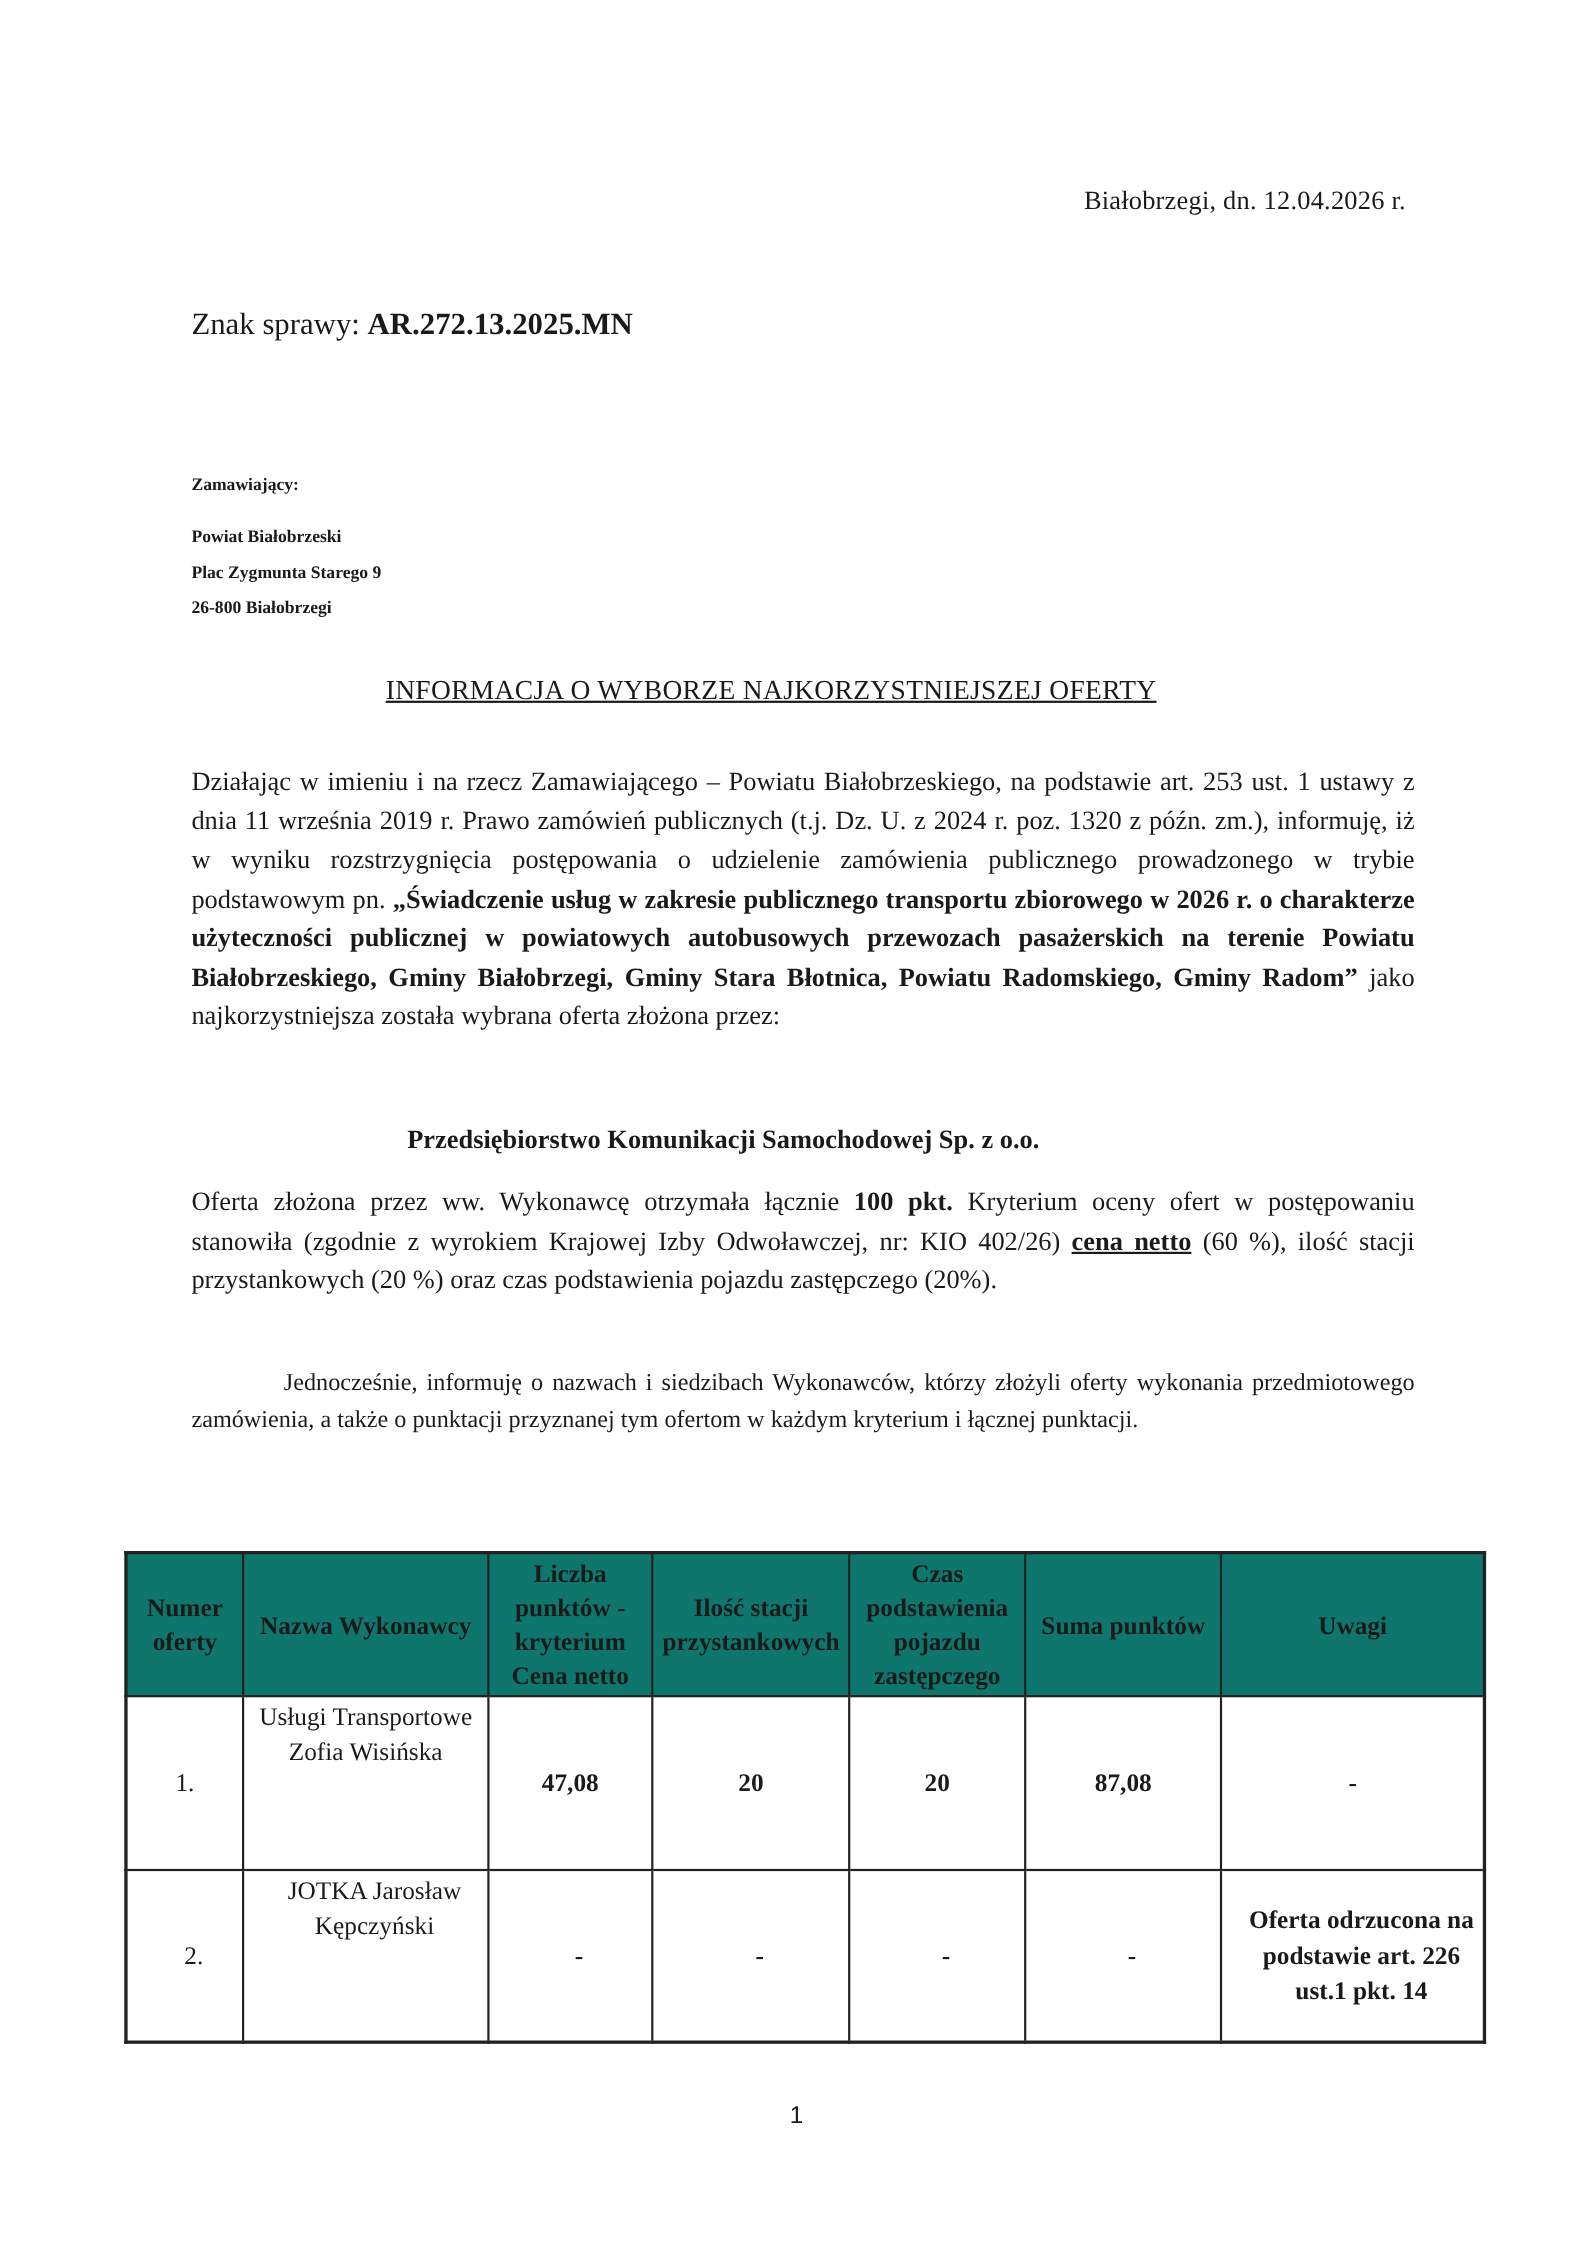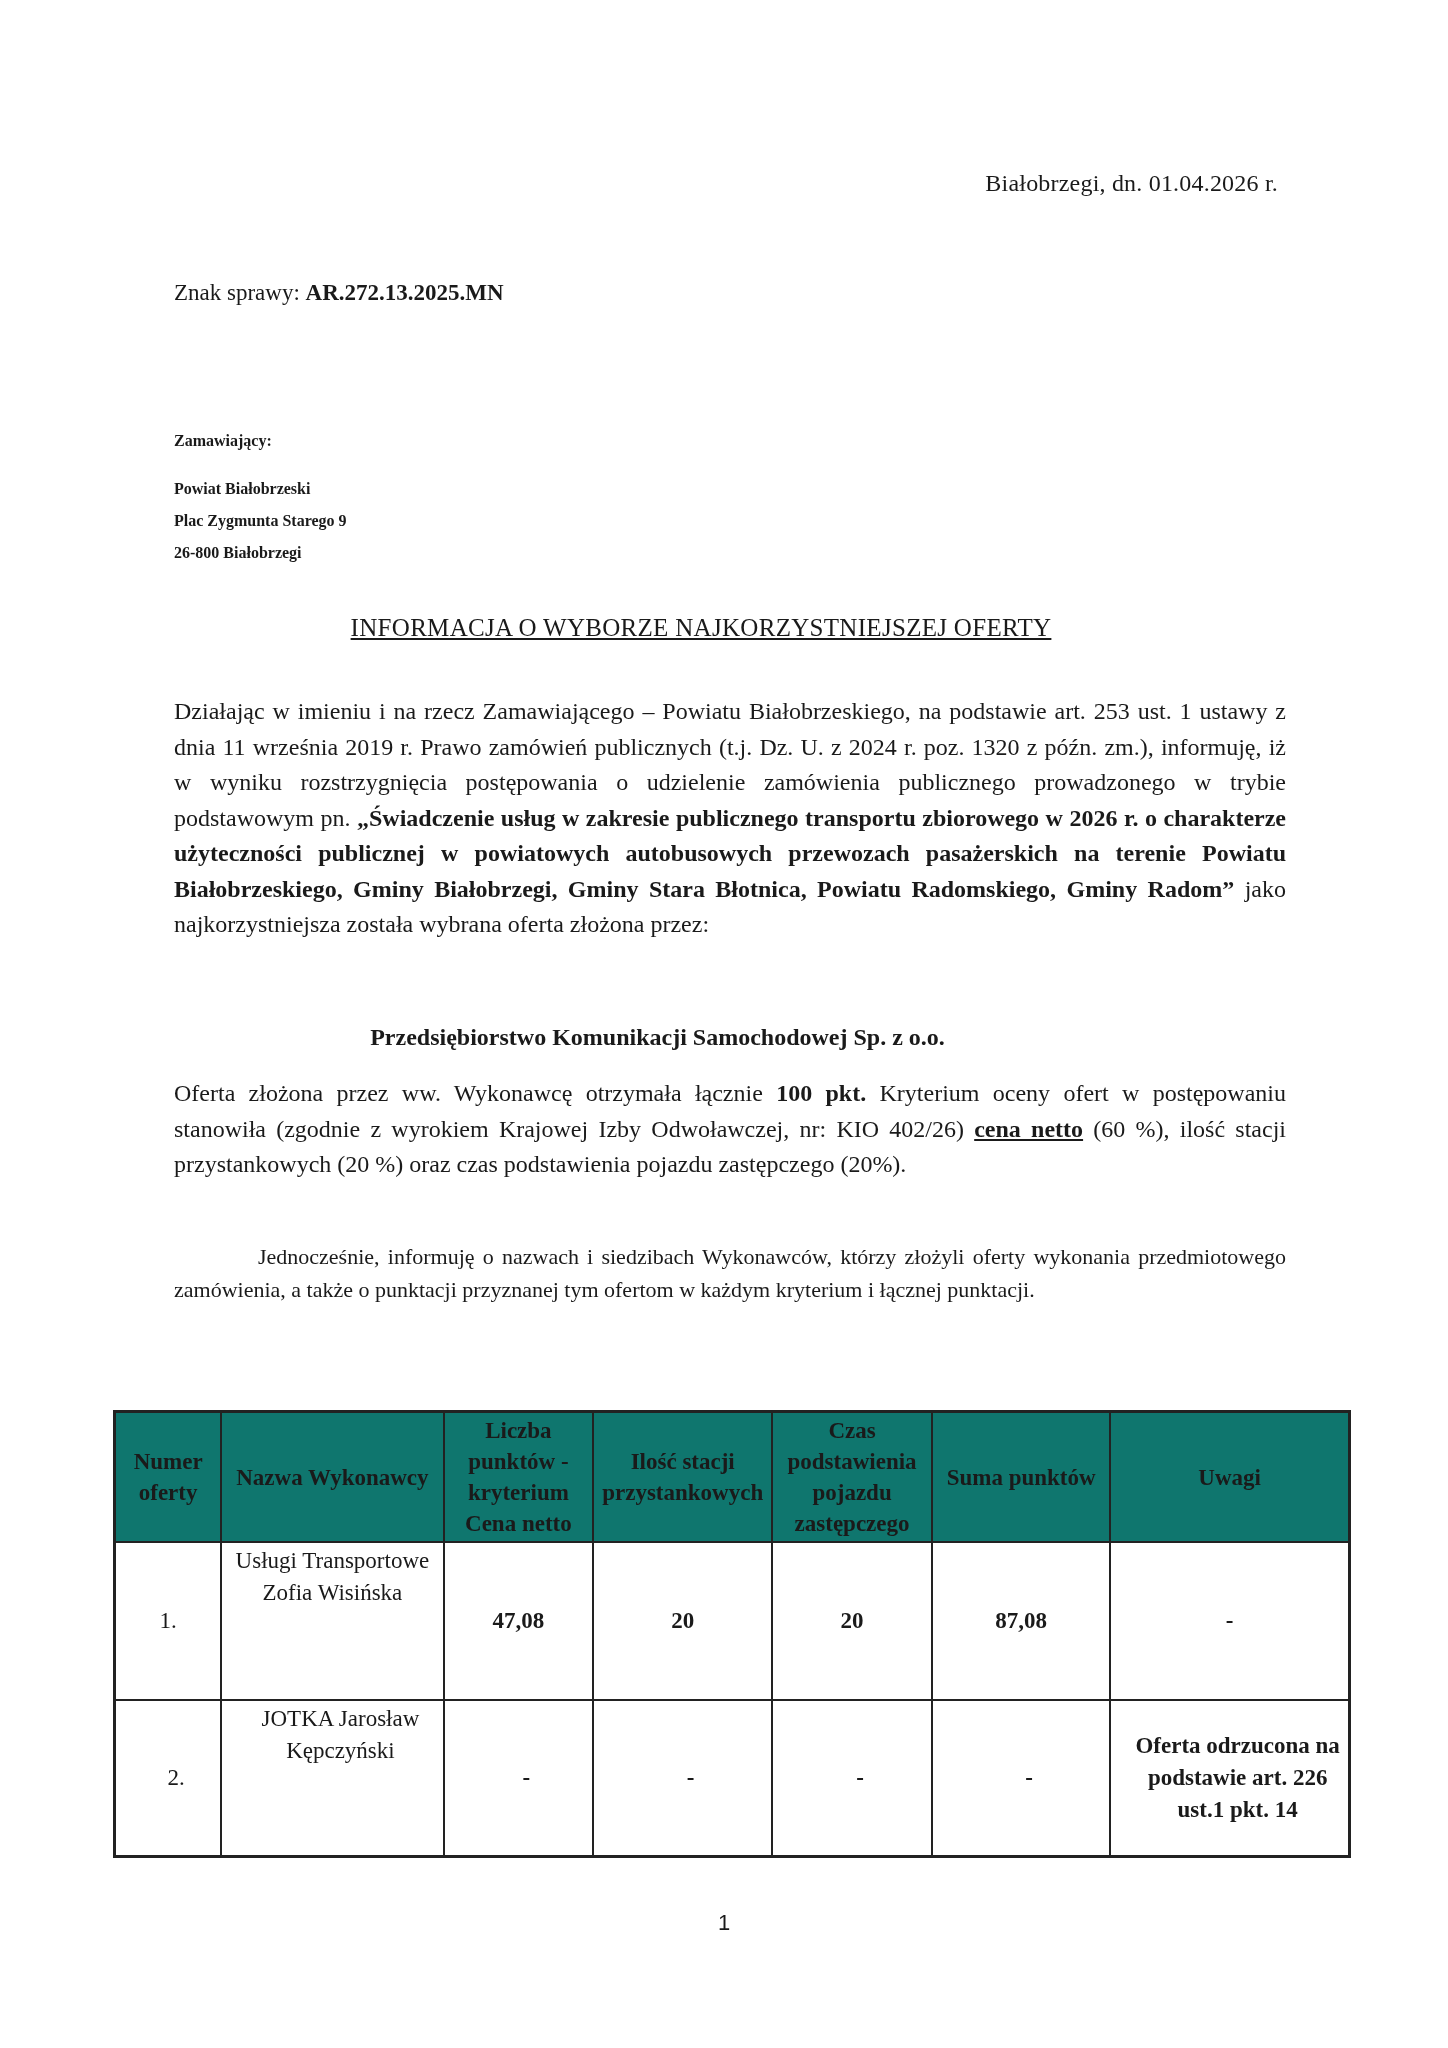--- a/index.html
+++ b/index.html
@@ -18,21 +18,21 @@
     .abs { position: absolute; }
     .date-line {
       top: 170px;
       right: 170px;
       font-size: 24px;
       letter-spacing: 0.2px;
     }
     .case-ref {
       top: 280px;
       left: 174px;
-      font-size: 23px;
+      font-size: 28px;
     }
     .case-ref b { font-weight: bold; }
     .buyer {
       top: 425px;
       left: 174px;
       font-size: 16px;
       font-weight: bold;
       line-height: 32px;
     }
     .buyer .label { margin-bottom: 16px; }
@@ -106,21 +106,21 @@
       left: 0;
       width: 1448px;
       text-align: center;
       font-family: "Liberation Sans", "DejaVu Sans", sans-serif;
       font-size: 22px;
     }
   </style>
 </head>
 <body>
 
-<div class="abs date-line">Białobrzegi, dn. 01.04.2026 r.</div>
+<div class="abs date-line">Białobrzegi, dn. 12.04.2026 r.</div>
 
 <div class="abs case-ref">
   <span>Znak sprawy:</span>
   <b>AR.272.13.2025.MN</b>
 </div>
 
 <div class="abs buyer">
   <div class="label">Zamawiający:</div>
   <div>Powiat Białobrzeski</div>
   <div>Plac Zygmunta Starego 9</div>

